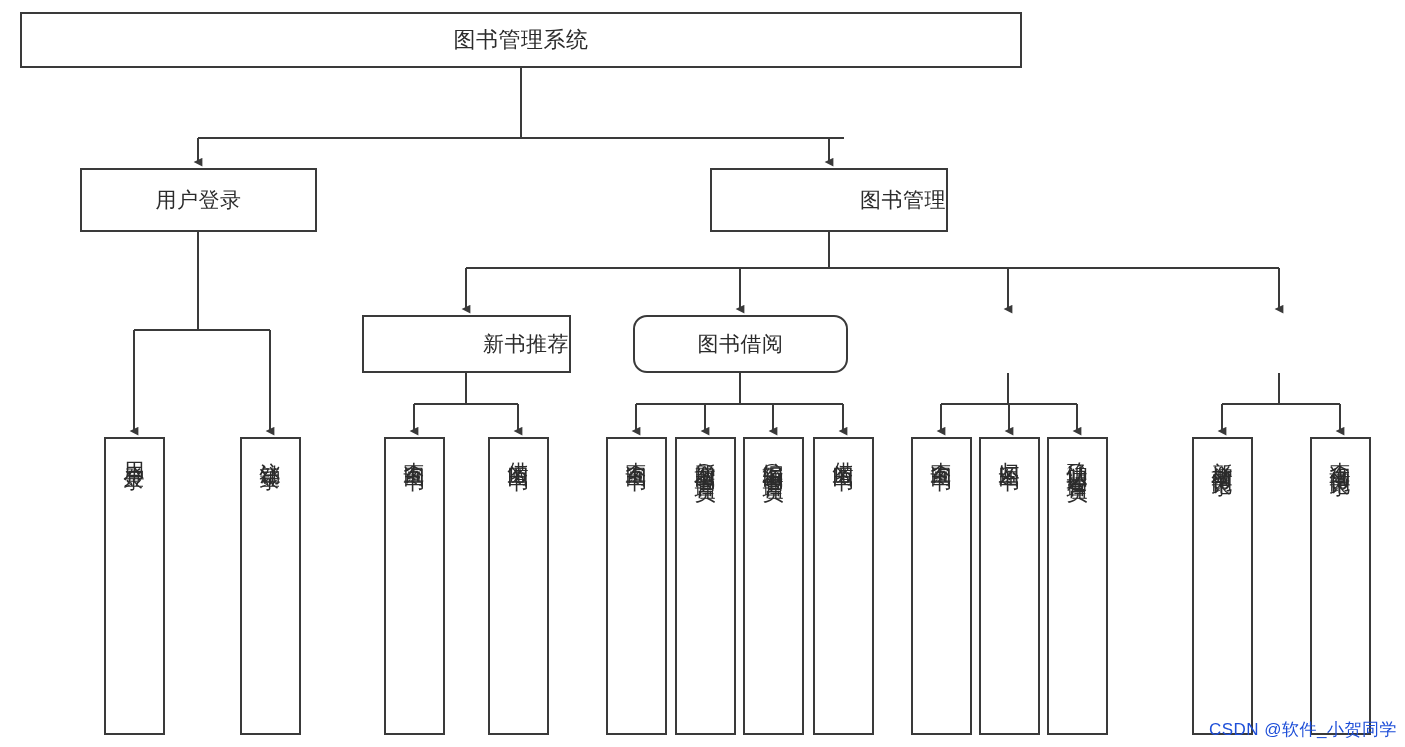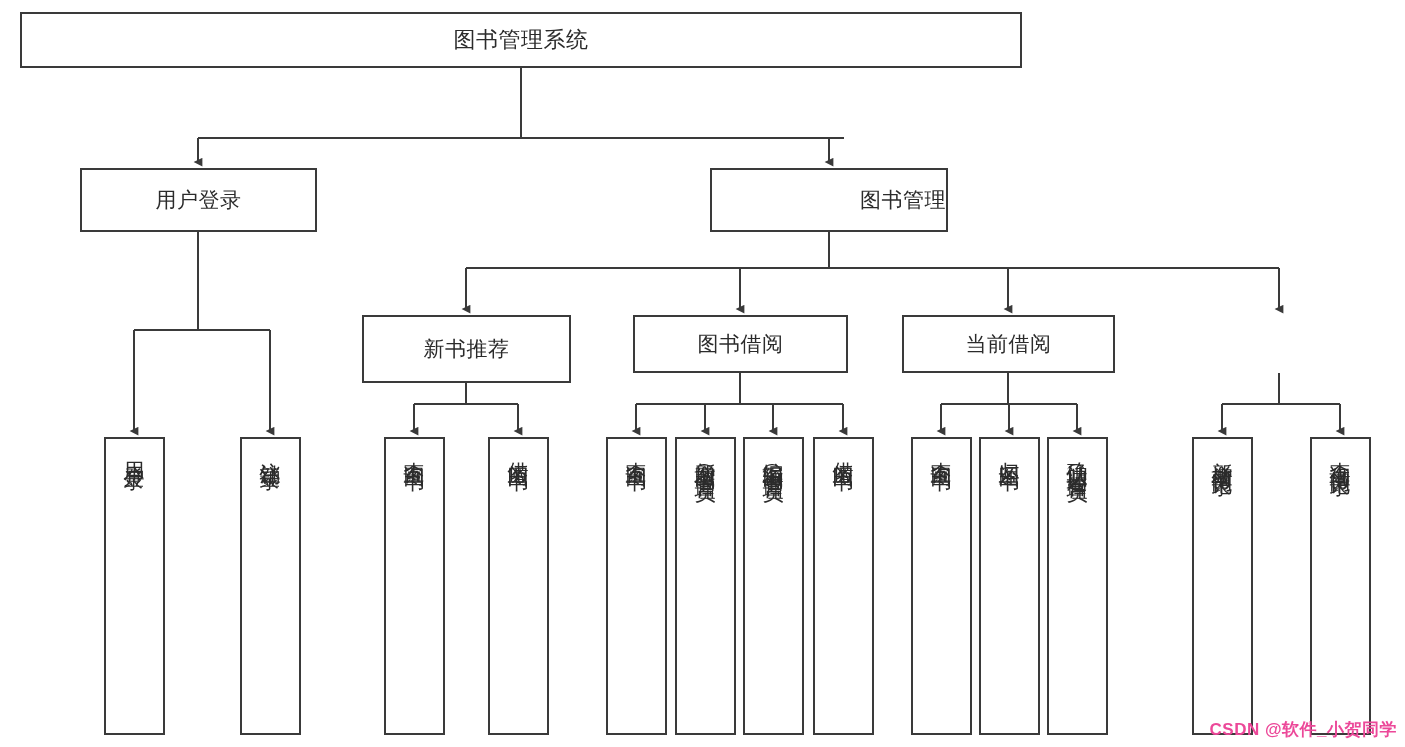--- a/index.html
+++ b/index.html
@@ -63,25 +63,24 @@
     font-size: 21px;
     line-height: 1;
     letter-spacing: 3px;
     white-space: nowrap;
   }
   #watermark {
     position: absolute;
     right: 8px;
     bottom: 6px;
     font-size: 17px;
-    color: #ec4899;
+    color: #1d4ed8;
     letter-spacing: 0.5px;
     z-index: 3;
     white-space: nowrap;
-    font-weight: bold;
   }
 </style>
 </head>
 <body>
 
 <div id="canvas">
 
   <svg id="edges" viewBox="0 0 1405 747" xmlns="http://www.w3.org/2000/svg">
     <defs>
       <marker id="arrow" markerWidth="10" markerHeight="10" refX="4.2" refY="5" orient="auto" markerUnits="userSpaceOnUse">
@@ -136,28 +135,25 @@
     <span class="txt">图书管理系统</span>
   </div>
 
   <div class="node h" style="left:80px; top:168px; width:237px; height:64px;">
     <span class="txt">用户登录</span>
   </div>
   <div class="node h" style="left:710px; top:168px; width:238px; height:64px;justify-content:flex-end;">
     <span class="txt">图书管理</span>
   </div>
 
-  <div class="node h" style="left:362px; top:315px; width:209px; height:68px;">
+  <div class="node h" style="left:362px; top:315px; width:209px; height:58px;justify-content:flex-end;">
     <span class="txt">新书推荐</span>
   </div>
-  <div class="node h" style="left:633px; top:315px; width:215px; height:58px;">
+  <div class="node h" style="left:633px; top:315px; width:215px; height:58px;border-radius:14px;">
     <span class="txt">图书借阅</span>
-  </div>
-  <div class="node h" style="left:902px; top:315px; width:213px; height:58px;">
-    <span class="txt">当前借阅</span>
   </div>
 
   <div class="node v" style="left:104px; top:437px; width:61px; height:298px;">
     <span class="txt">用户登录</span>
   </div>
   <div class="node v" style="left:240px; top:437px; width:61px; height:298px;">
     <span class="txt">注销登录</span>
   </div>
 
   <div class="node v" style="left:384px; top:437px; width:61px; height:298px;">

